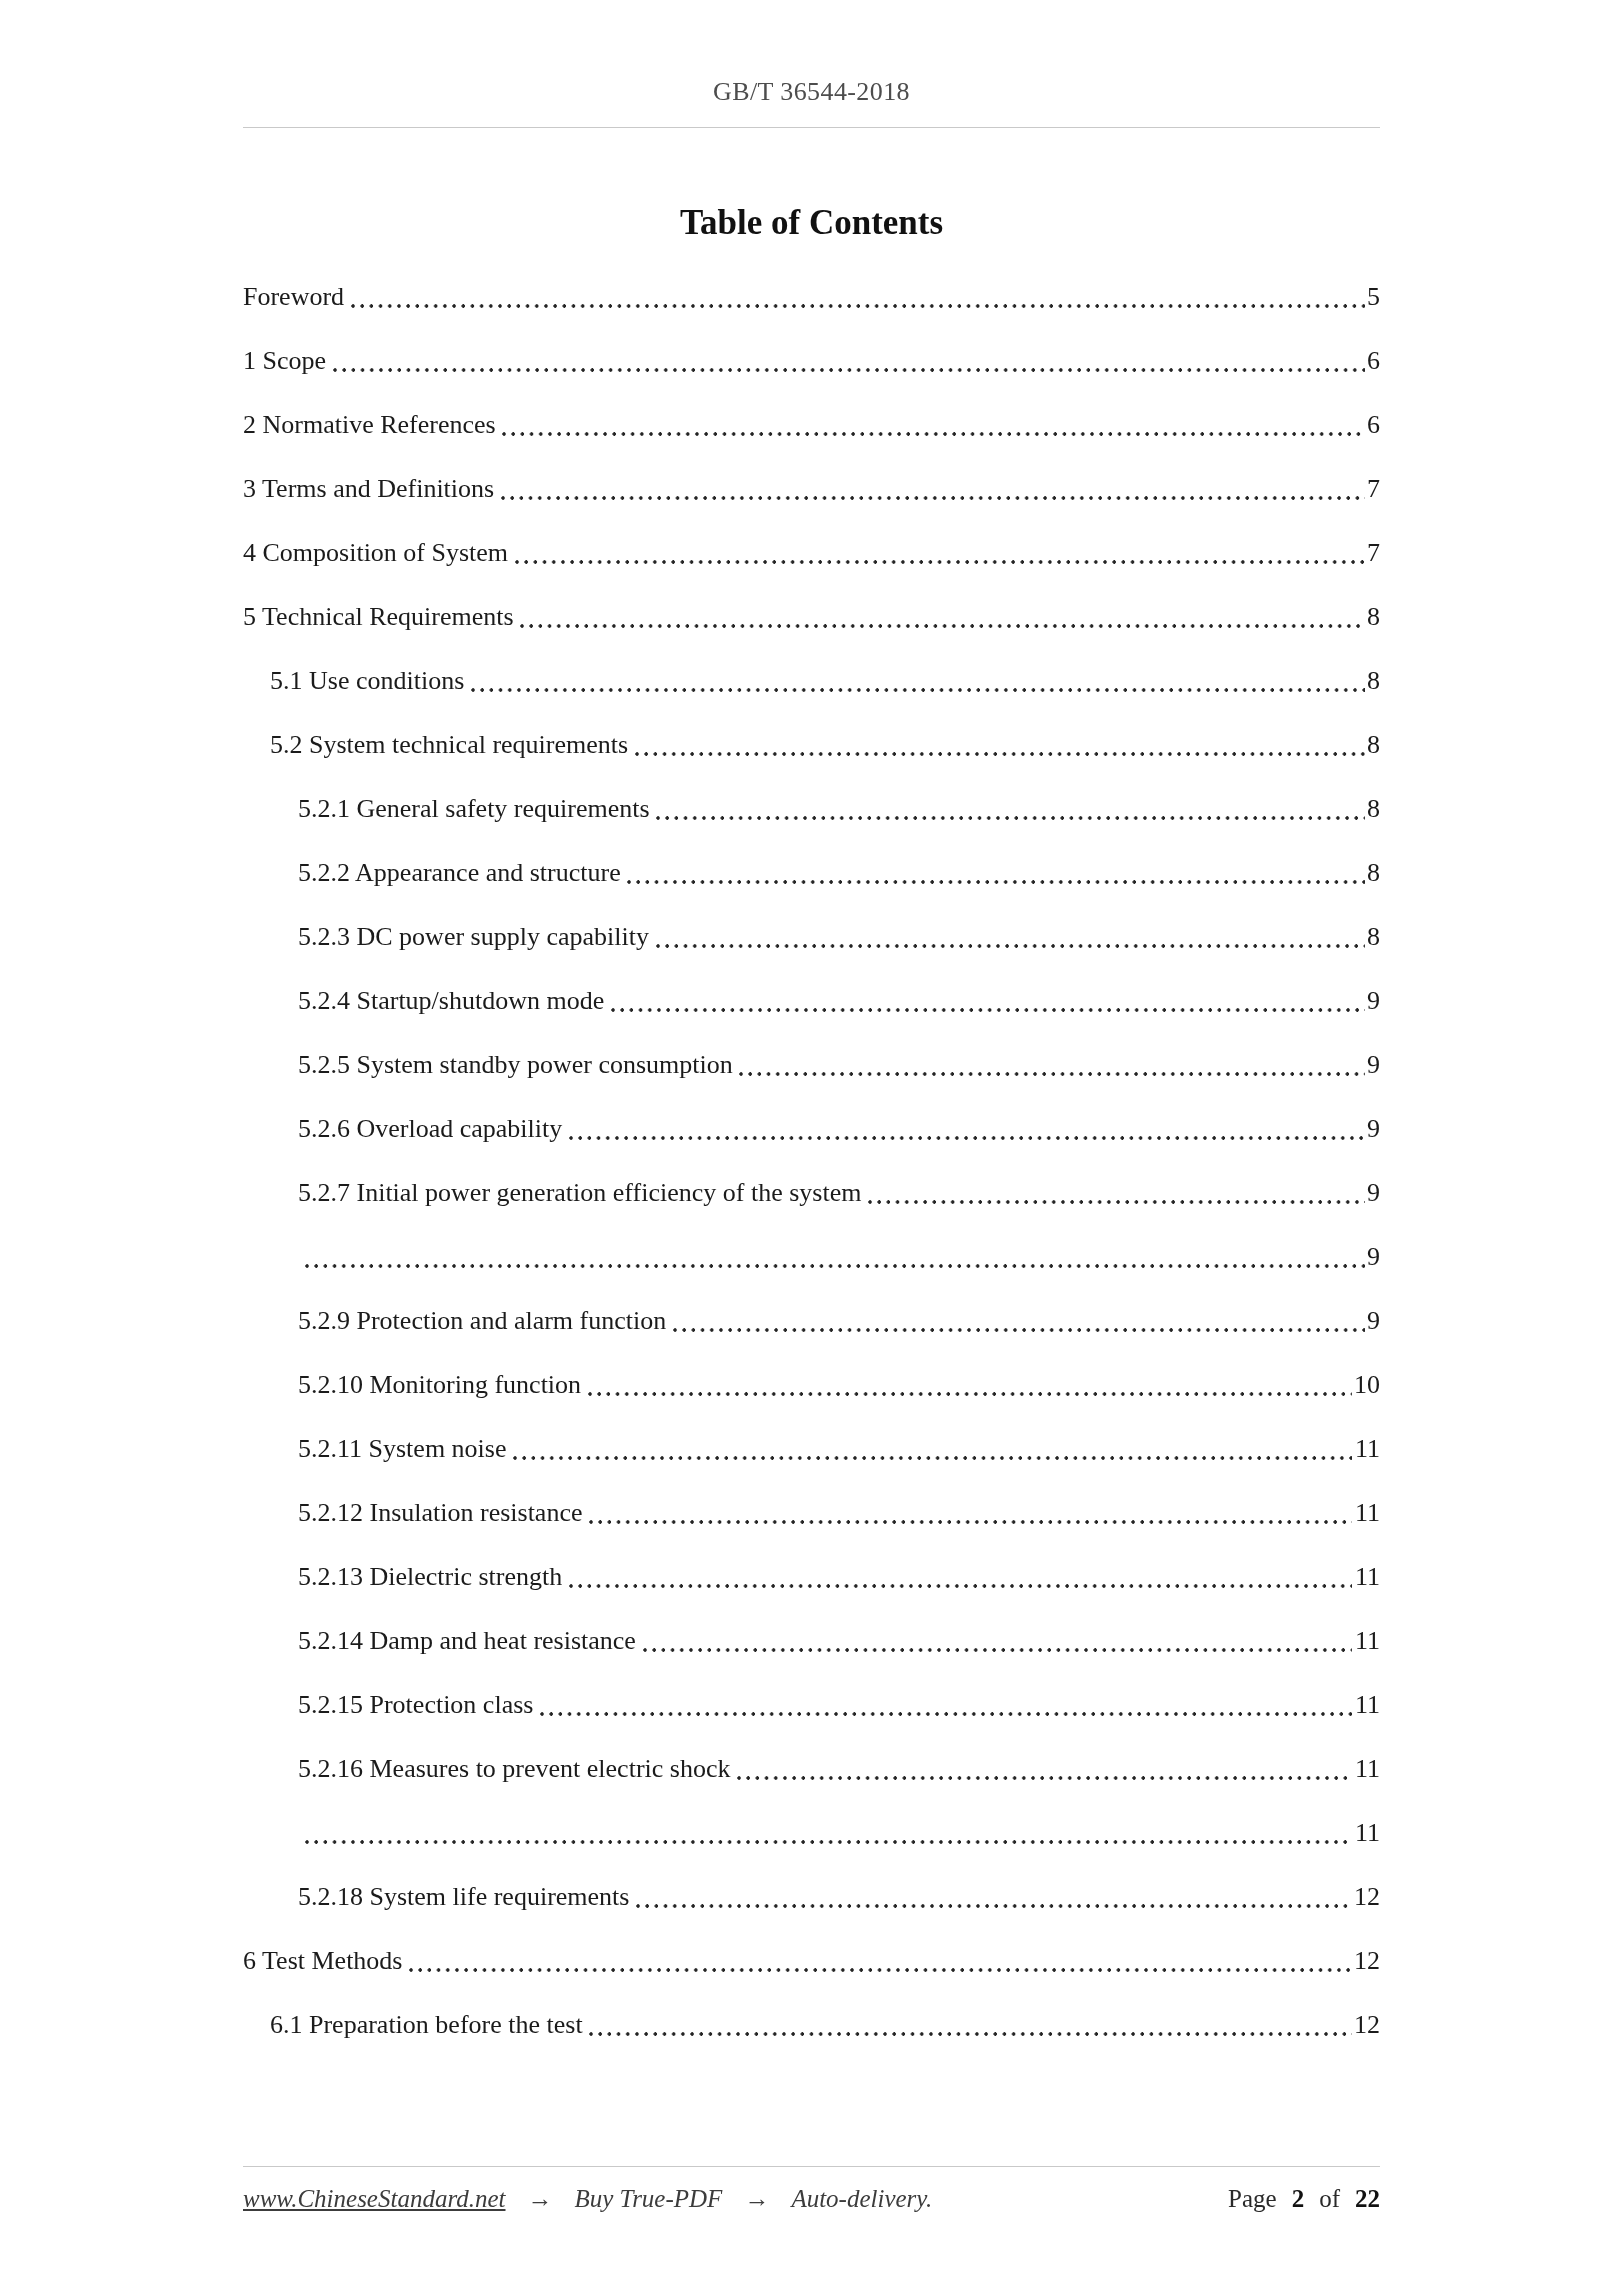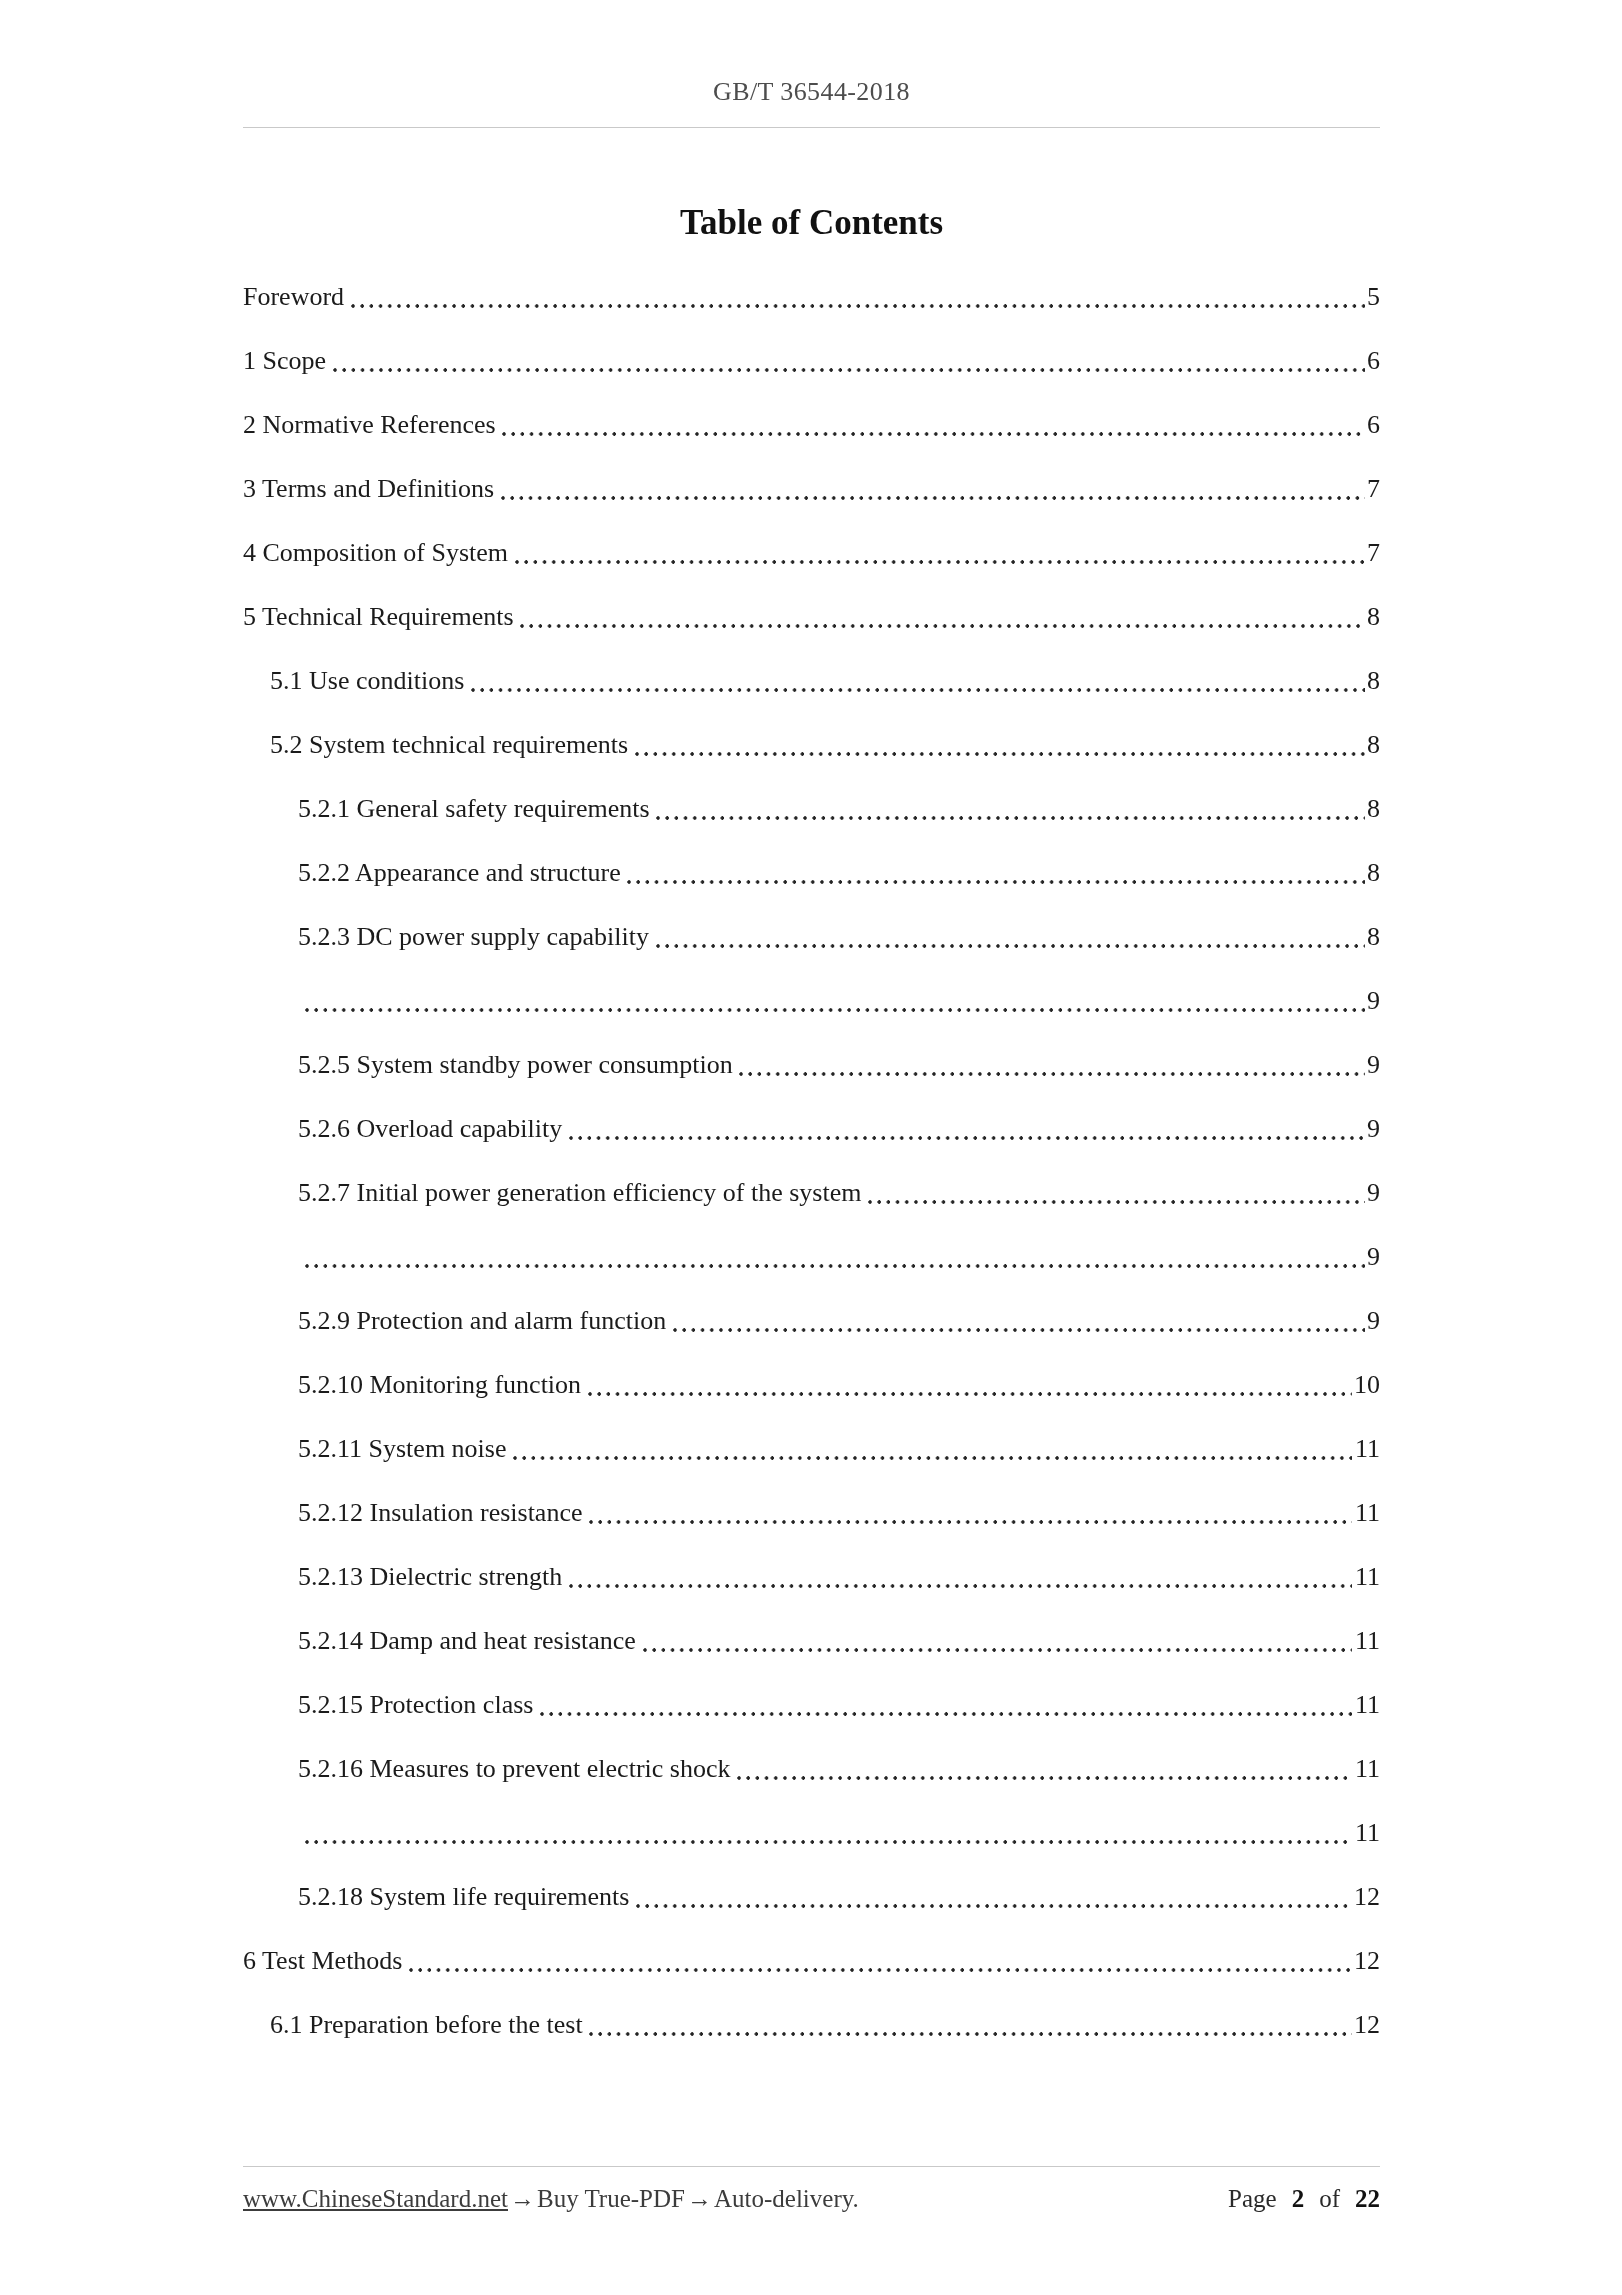--- a/index.html
+++ b/index.html
@@ -74,21 +74,21 @@
   }
   .footer-rule { border-top: 1.7px solid #c9c9c9; height: 0; }
   .footer-row {
     margin-top: 18.3px;
     display: flex;
     justify-content: space-between;
     align-items: baseline;
     font-size: 25px;
     color: #3c3c3c;
   }
-  .footer-left { display: flex; align-items: flex-end; gap: 2px; }
+  .footer-left { display: flex; align-items: flex-end; gap: 22px; font-style: italic; }
   .footer-site {
     text-decoration: underline;
     color: #3c3c3c;
     cursor: pointer;
   }
   .footer-arrow { color: #3c3c3c; }
   .footer-right { display: flex; align-items: baseline; gap: 15px; color: #2a2a2a; text-align: right; }
   .footer-right .num { font-weight: bold; color: #111111; }
 </style>
 </head>
@@ -153,20 +153,21 @@
           <span class="toc-label">5.2.2 Appearance and structure</span>
           <span class="toc-leader"></span>
           <span class="toc-page">8</span>
         </div>
         <div class="toc-row level-2">
           <span class="toc-label">5.2.3 DC power supply capability</span>
           <span class="toc-leader"></span>
           <span class="toc-page">8</span>
         </div>
         <div class="toc-row level-2">
+          <span class="toc-label">5.2.4 Startup/shutdown mode</span>
           <span class="toc-leader"></span>
           <span class="toc-page">9</span>
         </div>
         <div class="toc-row level-2">
           <span class="toc-label">5.2.5 System standby power consumption</span>
           <span class="toc-leader"></span>
           <span class="toc-page">9</span>
         </div>
         <div class="toc-row level-2">
           <span class="toc-label">5.2.6 Overload capability</span>

